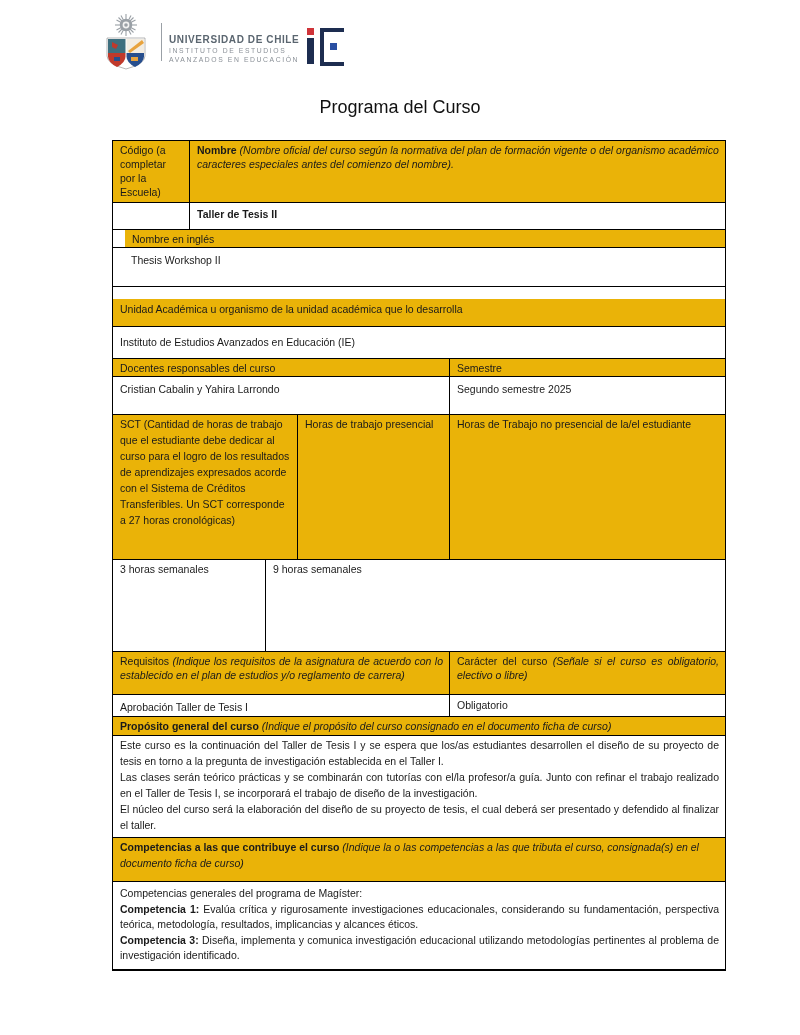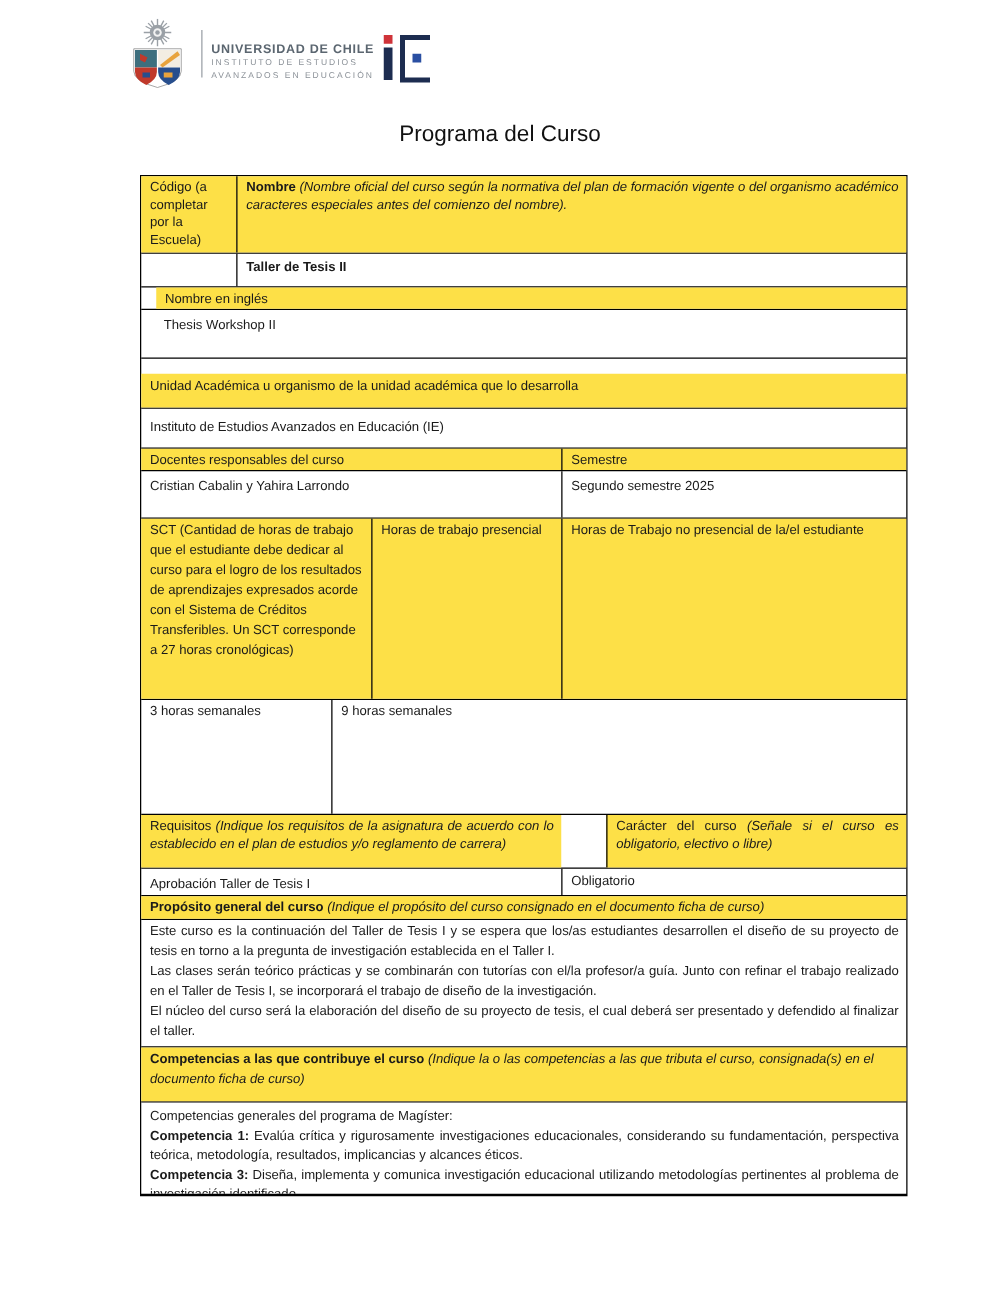--- a/index.html
+++ b/index.html
@@ -19,38 +19,38 @@
   .page-title { position:absolute; top:97px; left:0; width:100%; text-align:center;
     font-size:18px; color:#111; }
 
   
   .tbl { position:absolute; left:112px; top:140px; width:614px;
     border:1px solid #000; border-bottom-width:2px; font-size:10.5px; line-height:1.34; }
   .row { display:flex; border-bottom:1px solid #000; }
   .row:last-child { border-bottom:none; }
   .cell { padding:2px 6px 2px 7px; overflow:hidden; }
   .cell + .cell { border-left:1px solid #000; }
-  .gray { background:#fde047; }
+  .gray { background:#eab308; }
   .b { font-weight:bold; }
   .i { font-style:italic; }
   .clip { display:block; white-space:nowrap; overflow:hidden; }
   .just { text-align:justify; }
 
   
   .w-cod { flex:0 0 76px; }
   .w-rest { flex:1 1 auto; }
   .w-sct1 { flex:0 0 184px; }
   .w-sct2 { flex:0 0 152px; }
   .w-half1 { flex:0 0 336px; }
 
   
   .r1 { height:62px; } .r2 { height:27px; } .r3 { height:18px;padding-left:12px; } .r4 { height:39px; }
   .r5 { height:28px;margin-top:12px; } .r6 { height:32px; } .r7 { height:18px; } .r8 { height:38px; }
-  .r9 { height:145px; } .r10 { height:92px; } .r11 { height:43px;gap:36px; } .r12 { height:22px; }
-  .r13 { height:19px; } .r14 { height:102px; } .r15 { height:44px; } .r16 { height:73px; }
+  .r9 { height:145px; } .r10 { height:92px; } .r11 { height:43px; } .r12 { height:22px; }
+  .r13 { height:19px; } .r14 { height:102px; } .r15 { height:44px; } .r16 { height:87px; }
 
   .lh-tall { line-height:1.52; }
   .lh-mid { line-height:1.48; }
   .gap { height:14px; }
 </style>
 </head>
 <body>
 
 <div class="logo">
   <svg class="logo-shield" viewBox="0 0 52 56">

